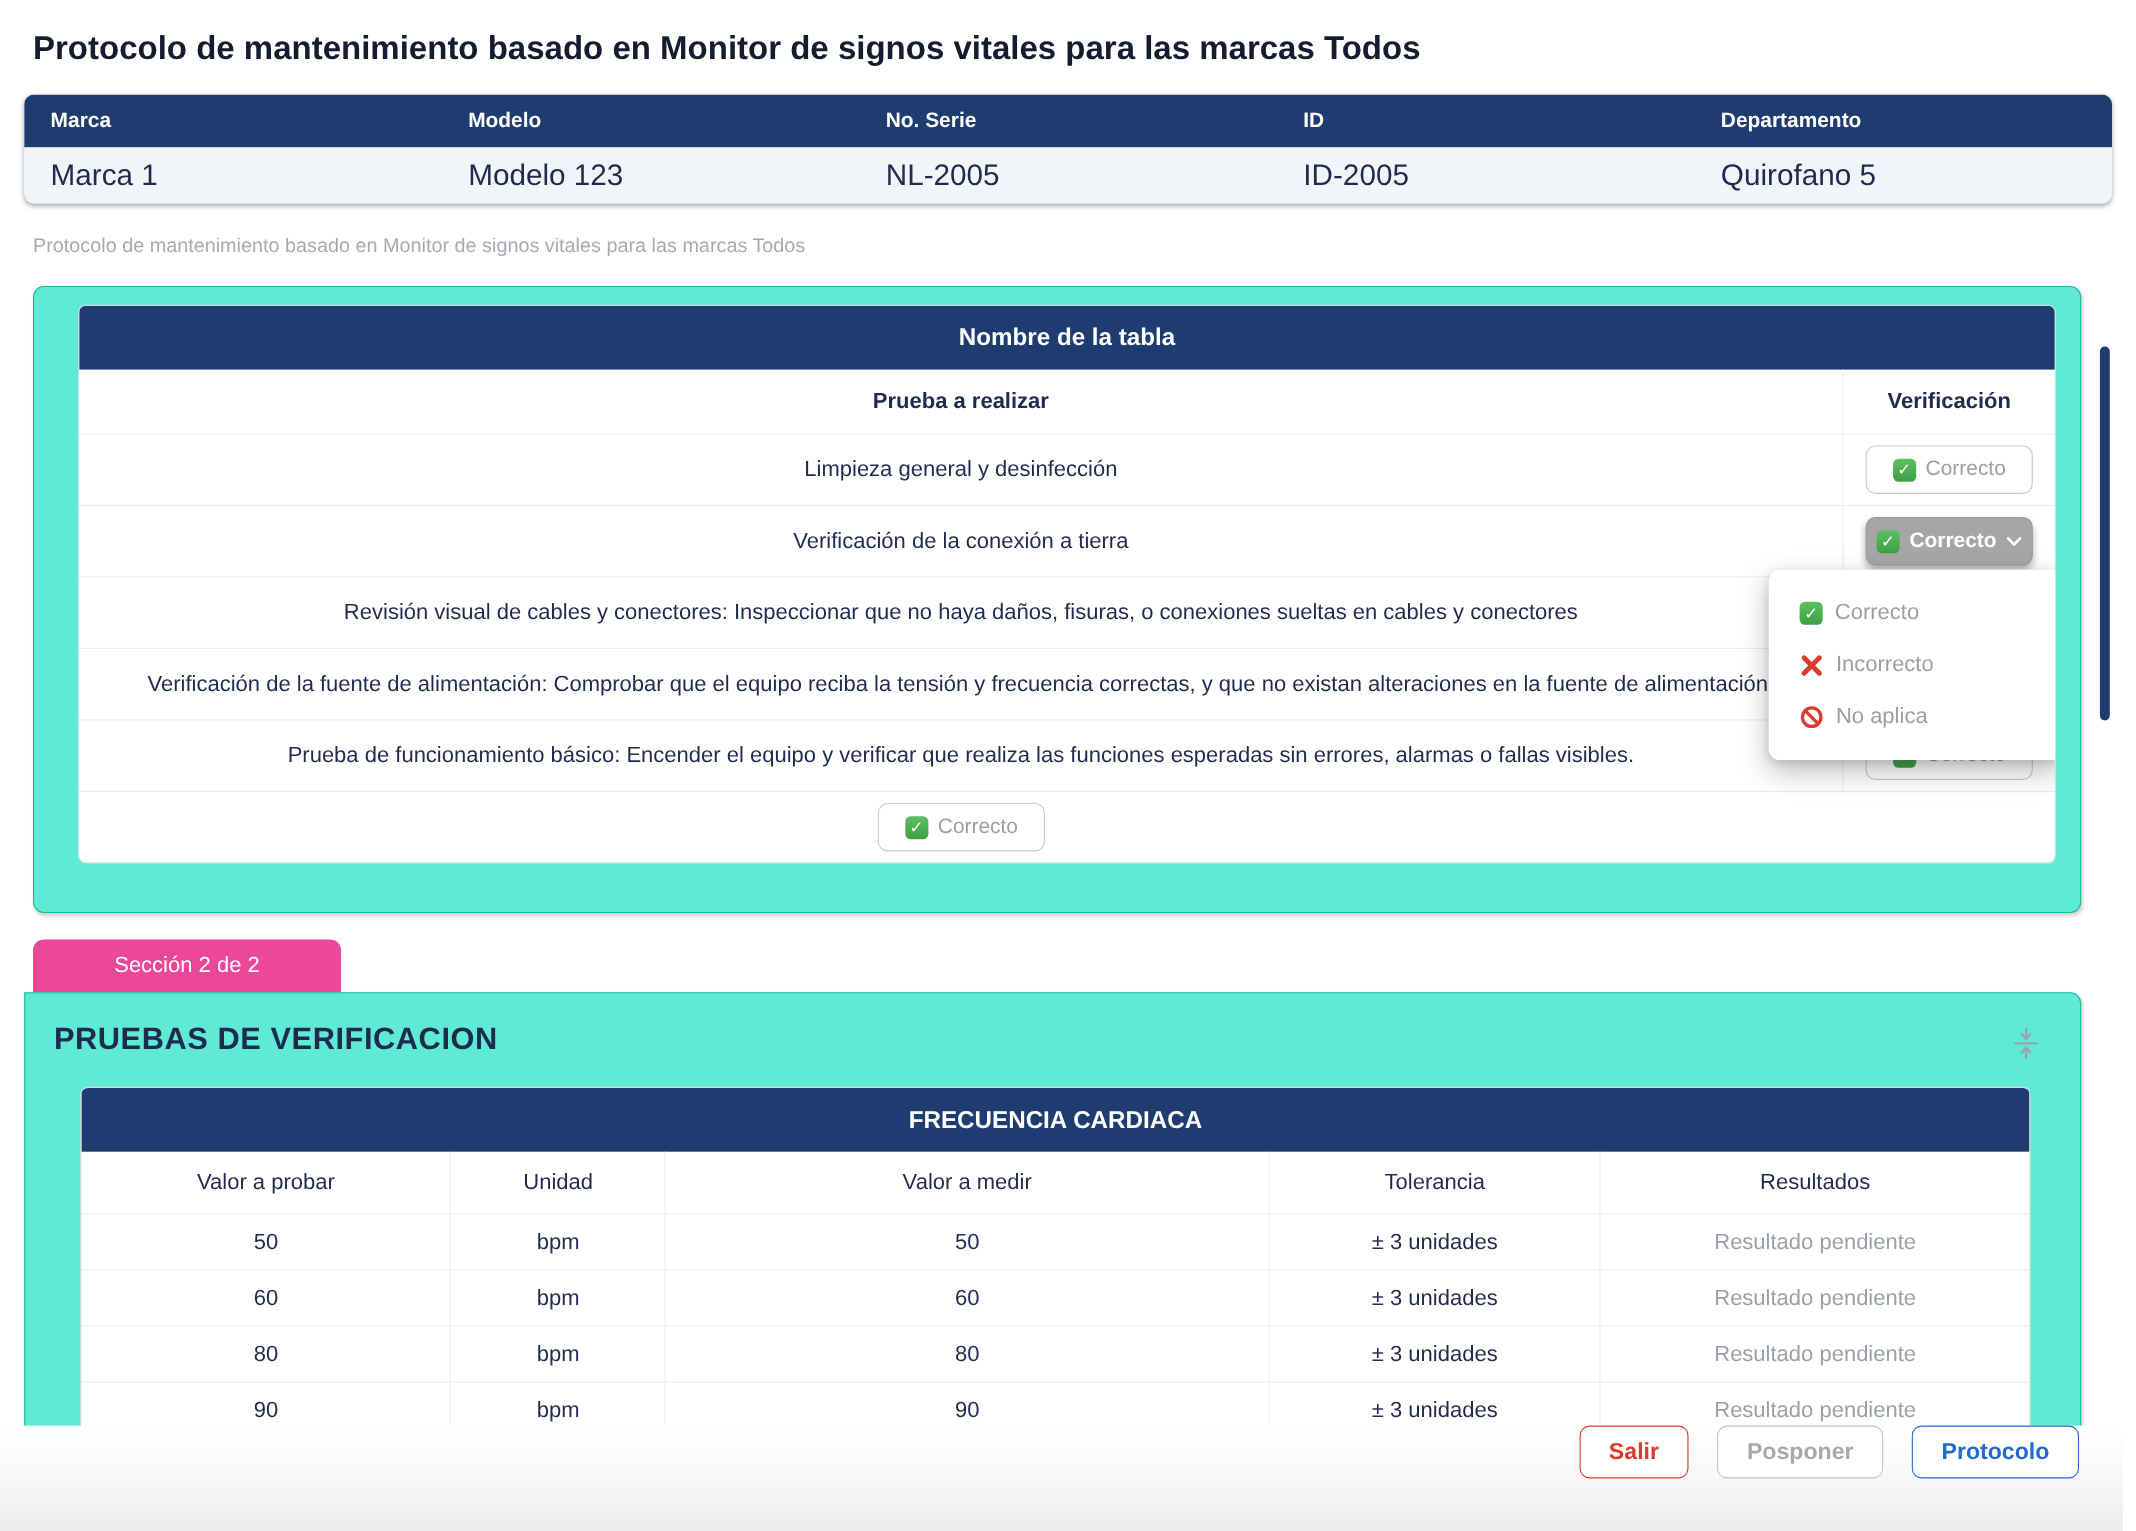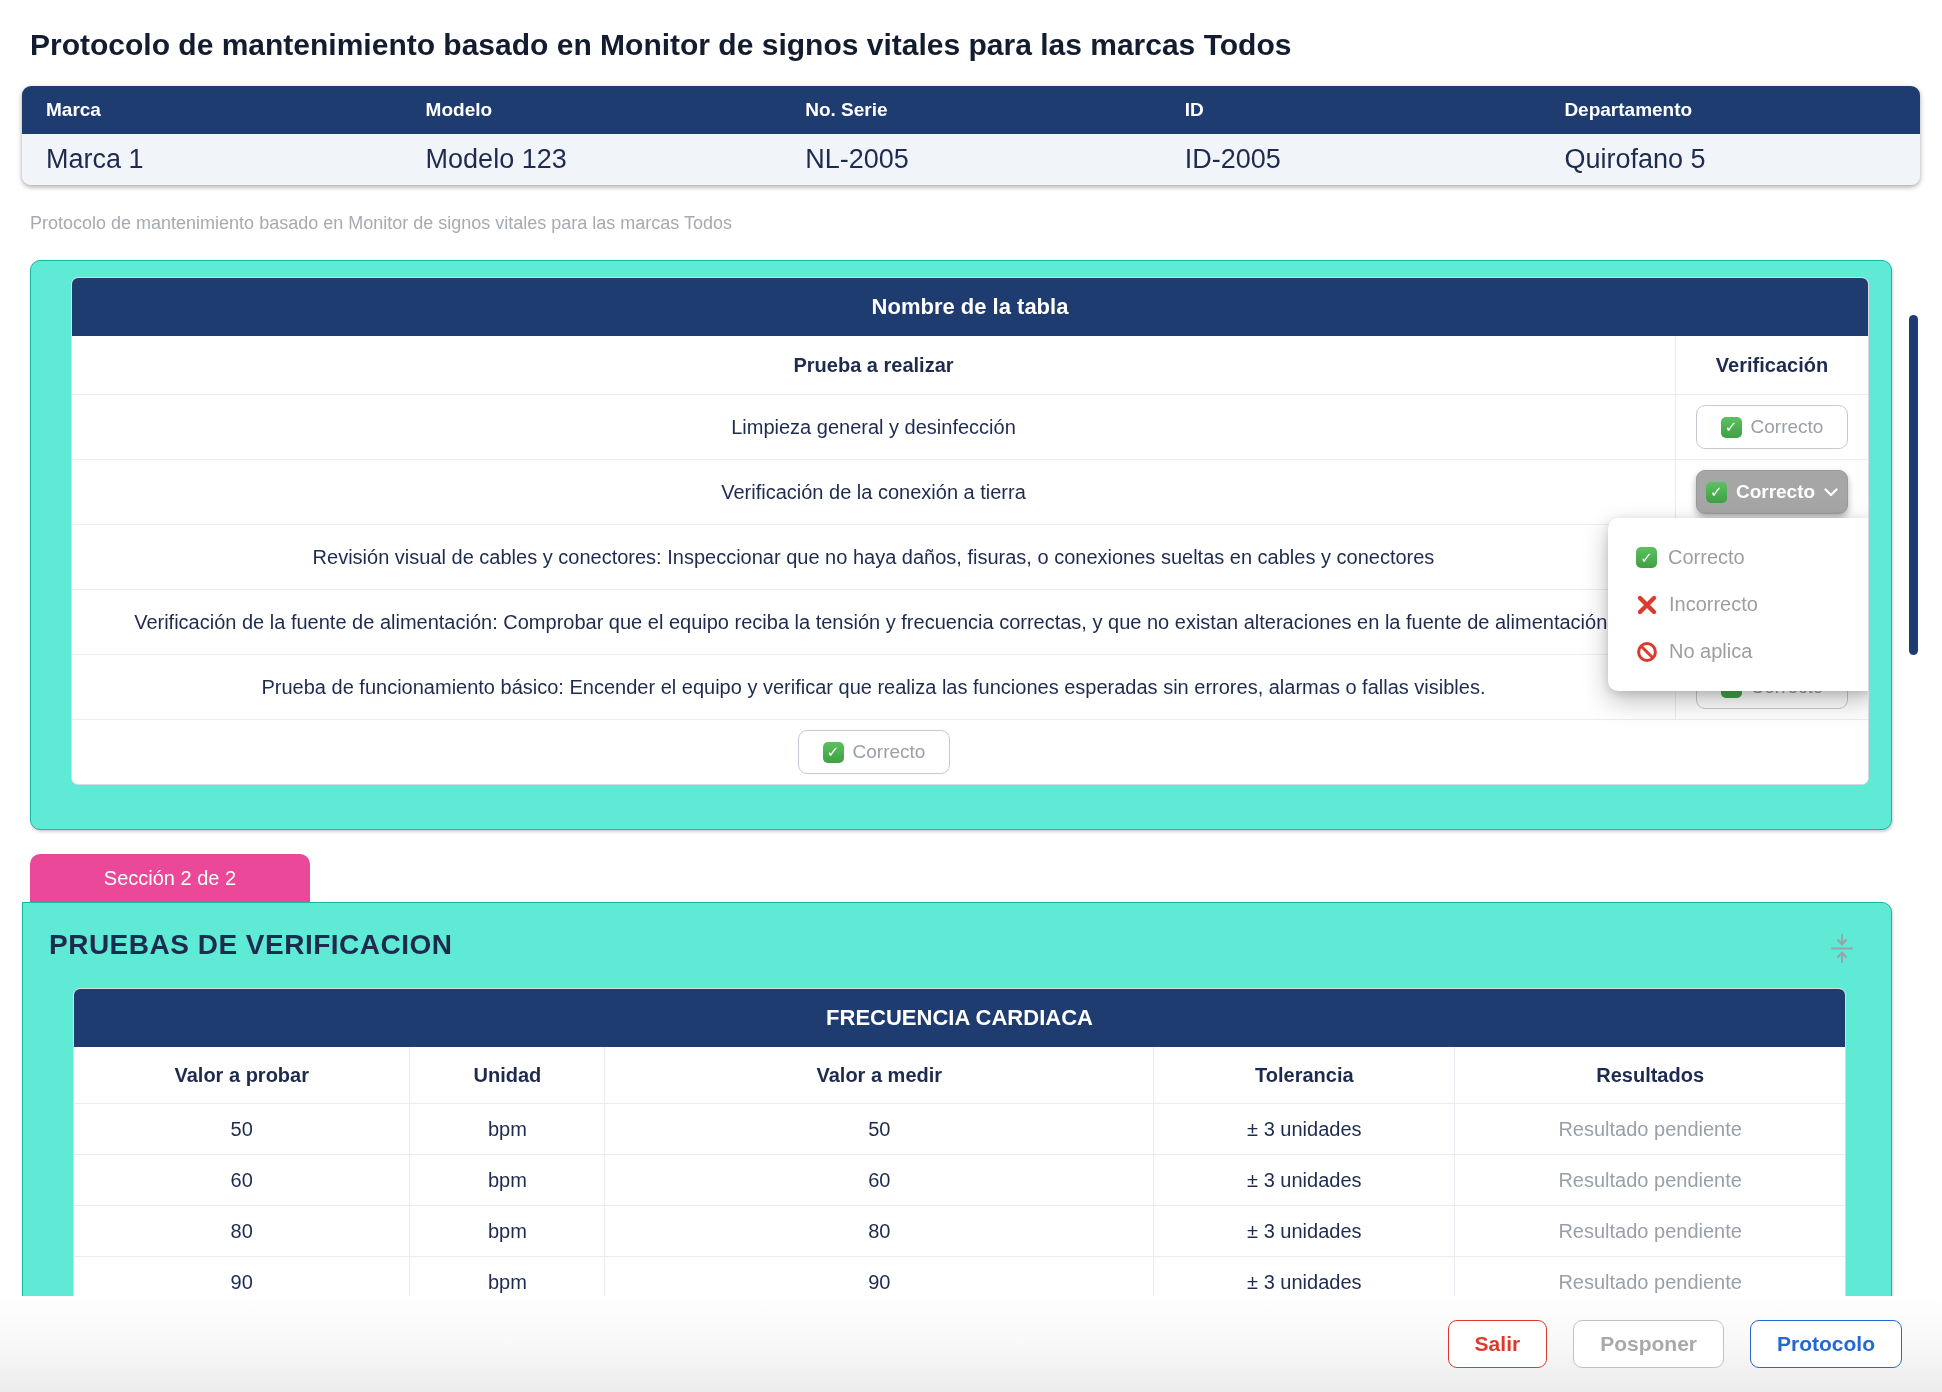--- a/index.html
+++ b/index.html
@@ -66,32 +66,32 @@
               padding:26px 30px 18px 26px;}
   .card2-head h2{margin:0;font-size:28px;font-weight:bold;color:#1e2b4f;letter-spacing:.5px;}
   .collapse-btn{background:none;border:none;padding:4px;cursor:pointer;}
 
   .tbl2{margin:0 45px 60px 50px;}
   .t2-row{display:grid;grid-template-columns:19% 11% 31% 17% 22%;border-bottom:1px solid #e9edf2;}
   .t2-head{height:56px;}
   .t2-row .cell{display:flex;align-items:center;justify-content:center;font-size:20px;
                 border-right:1px solid #e9edf2;}
   .t2-row .cell:last-child{border-right:none;}
-  .t2-head .cell{font-weight:bold;}
+  .t2-head .cell{font-weight:normal;}
   .t2-row:not(.t2-head){height:50px;}
   .pending{font-size:16px;color:#9aa0a8;}
 
   
   .scroll-thumb{position:absolute;right:24px;top:315px;width:9px;height:340px;
                 background:#1f3c70;border-radius:5px;}
 
   
-  .footer{position:absolute;left:0;right:0;bottom:0;height:96px;z-index:30;
+  .footer{position:absolute;left:0;right:12px;bottom:0;height:96px;z-index:30;
           background:linear-gradient(180deg,#ffffff 0%,#f7f7f7 55%,#ececec 100%);
-          display:flex;align-items:center;justify-content:flex-end;gap:26px;
+          display:flex;justify-content:flex-end;gap:26px;
           padding-right:40px;box-sizing:border-box;}
   .f-btn{height:48px;padding:0 26px;border-radius:9px;background:#fff;font-size:21px;
          font-weight:bold;cursor:pointer;font-family:inherit;}
   .f-exit{border:1.5px solid #dd3a2e;color:#dd3a2e;}
   .f-postpone{border:1.5px solid #c3c3c3;color:#a9a9a9;}
   .f-finish{border:1.5px solid #2468d4;color:#2468d4;}
 </style>
 </head>
 <body>
 

